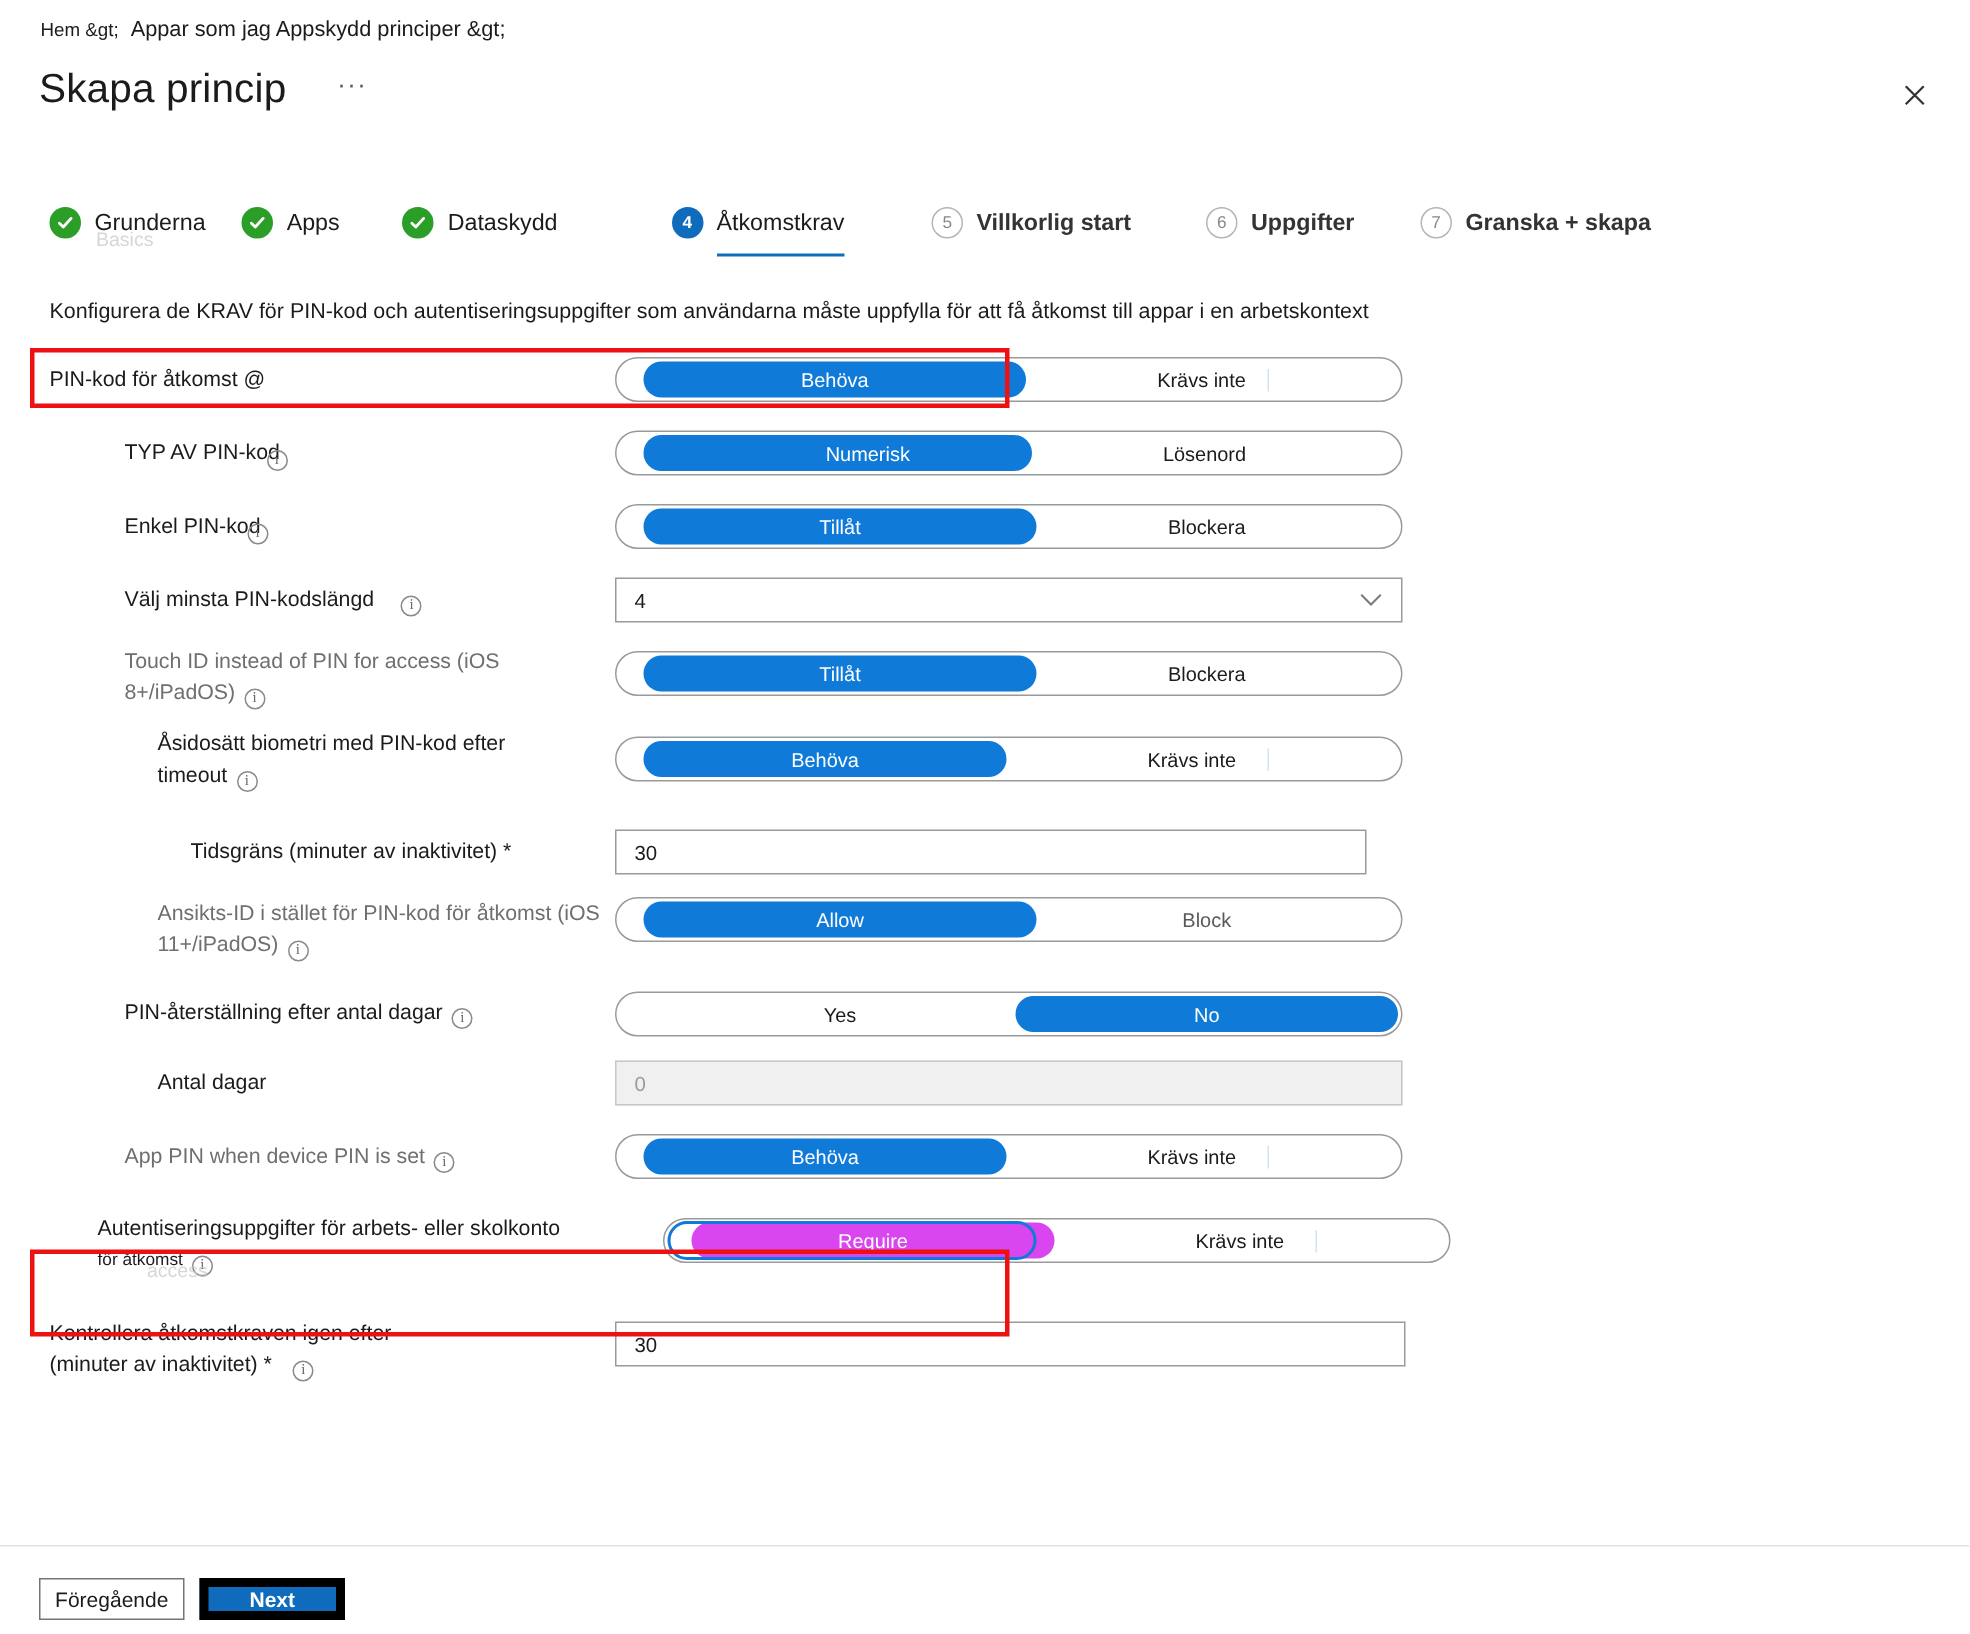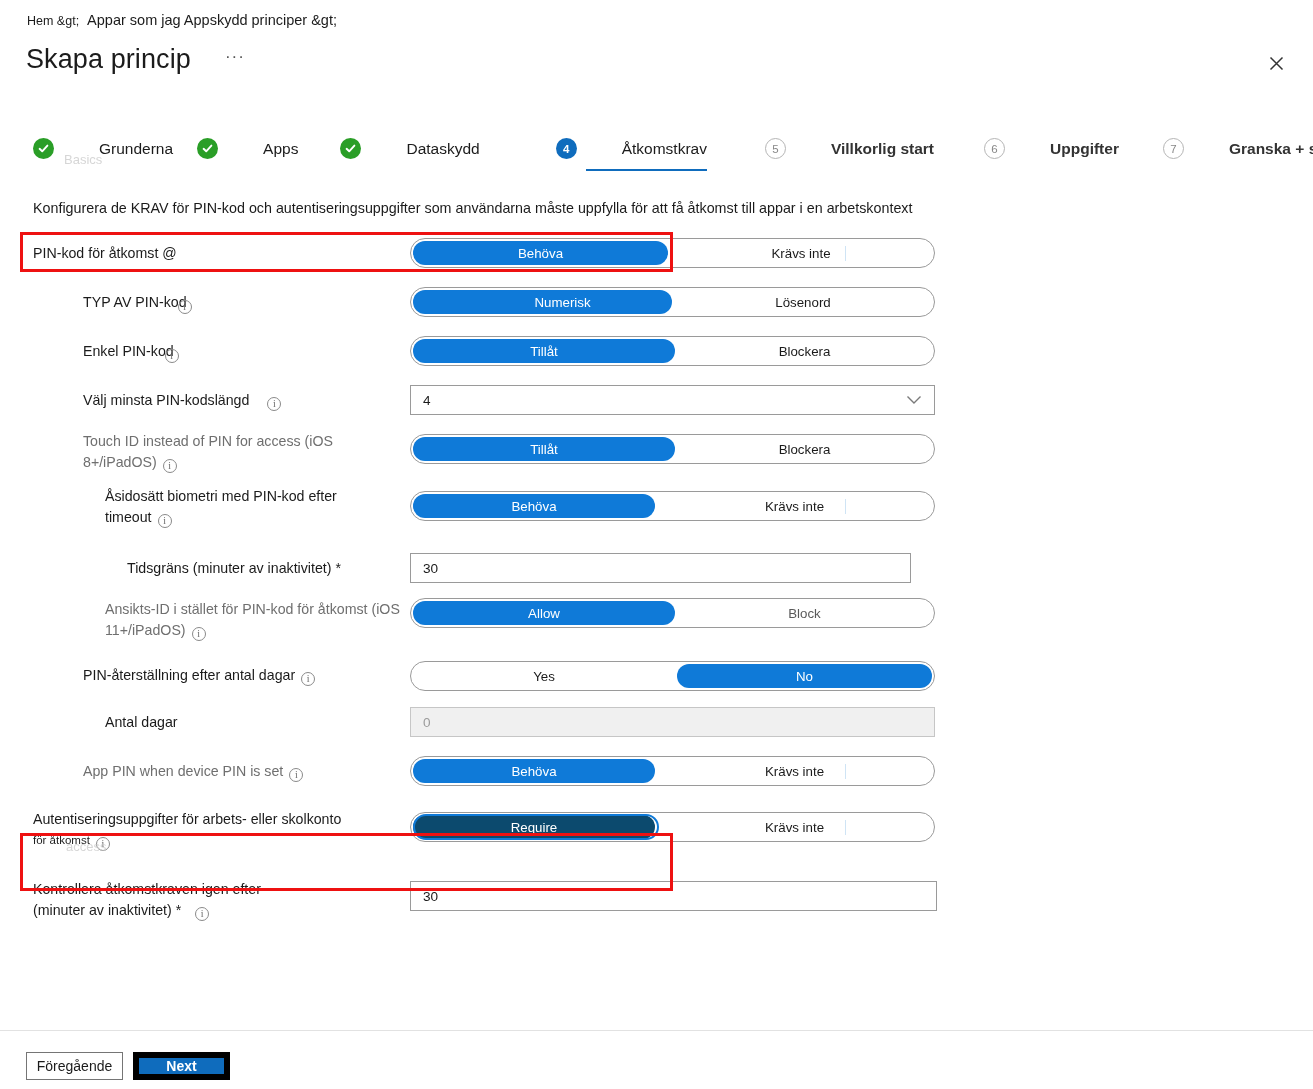--- a/index.html
+++ b/index.html
@@ -33,21 +33,21 @@
     position: absolute; right: 20px; top: 46px;
     width: 34px; height: 34px; display: flex; align-items: center; justify-content: center;
     color: #333; cursor: pointer;
   }
 
   
   .steps {
     position: absolute; left: 33px; top: 138px;
     display: flex; align-items: flex-start; white-space: nowrap;
   }
-  .step { display: flex; align-items: center; position: relative; padding-bottom: 12px; gap: 36px; }
+  .step { display: flex; align-items: center; position: relative; padding-bottom: 12px; }
   .step-badge {
     width: 21px; height: 21px; border-radius: 50%;
     display: flex; align-items: center; justify-content: center;
     font-size: 11.5px; flex: 0 0 auto;
   }
   .step-badge.done { background: #2a9e27; color: #fff; }
   .step-badge.done svg { display:block; }
   .step-badge.active { background: #0f6cbd; color: #fff; font-weight: 700; }
   .step-badge.todo { border: 1px solid #b5b5b5; color: #888; background: #fff; }
   .step-label { font-size: 15.5px; margin-left: 9px; color: #1b1b1b; }
@@ -97,24 +97,24 @@
   .toggle {
     width: 525px; height: 30px; border: 1px solid #9a9a9a; border-radius: 16px;
     background: #fff; position: relative; display: flex; align-items: center;
     overflow: hidden;
   }
   .toggle .seg {
     position: absolute; top: 2px; height: 24px;
     display: flex; align-items: center; justify-content: center;
     font-size: 13.3px; border-radius: 13px;
   }
-  .seg-left  { left: 2px; }
+  .seg-left  { left: 18px; }
   .seg-right { right: 2px; }
   .seg.on  { background: #0f7ad8; color: #ffffff; }
-  .seg.on.purple { background: #0c4a6e; color: #ffffff; }
+  .seg.on.purple { background: #d946ef; color: #ffffff; }
   .seg.off { background: transparent; color: #1b1b1b; }
   .seg.off.dim { color: #5a5a5a; }
   .seg-divider {
     position: absolute; right: 88px; top: 7px; width: 1px; height: 15px; background: #cfe4f5;
   }
   .focus-ring {
     position: absolute; left: 2px; top: 1px; height: 26px;
     border: 2px solid #0f7ad8; border-radius: 14px; pointer-events: none;
   }
 
@@ -361,21 +361,21 @@
     </div>
     <div class="control">
       <div class="toggle">
         <div class="seg seg-left on" style="width:242px;">Behöva</div>
         <div class="seg seg-right off" style="width:275px;">Krävs inte</div>
         <div class="seg-divider"></div>
       </div>
     </div>
   </div>
 
-  <div class="row" style="height:70px;">
+  <div class="row" style="height:70px;margin-left:32px;">
     <div class="row-label ind-0 two-line" style="top:10px; max-width:400px;">
       <span>Autentiseringsuppgifter för arbets- eller skolkonto</span><br>
       <span style="font-size:11.5px; position:relative; top:-1px;">för åtkomst</span><span class="info-icon">i</span>
       <span class="ghost" style="left:33px; top:27px; font-size:13px;">access</span>
     </div>
     <div class="control" style="top:13px;">
       <div class="toggle">
         <div class="seg seg-left on purple" style="width:242px;">Require</div>
         <div class="seg seg-right off" style="width:275px;">Krävs inte</div>
         <div class="seg-divider"></div>

